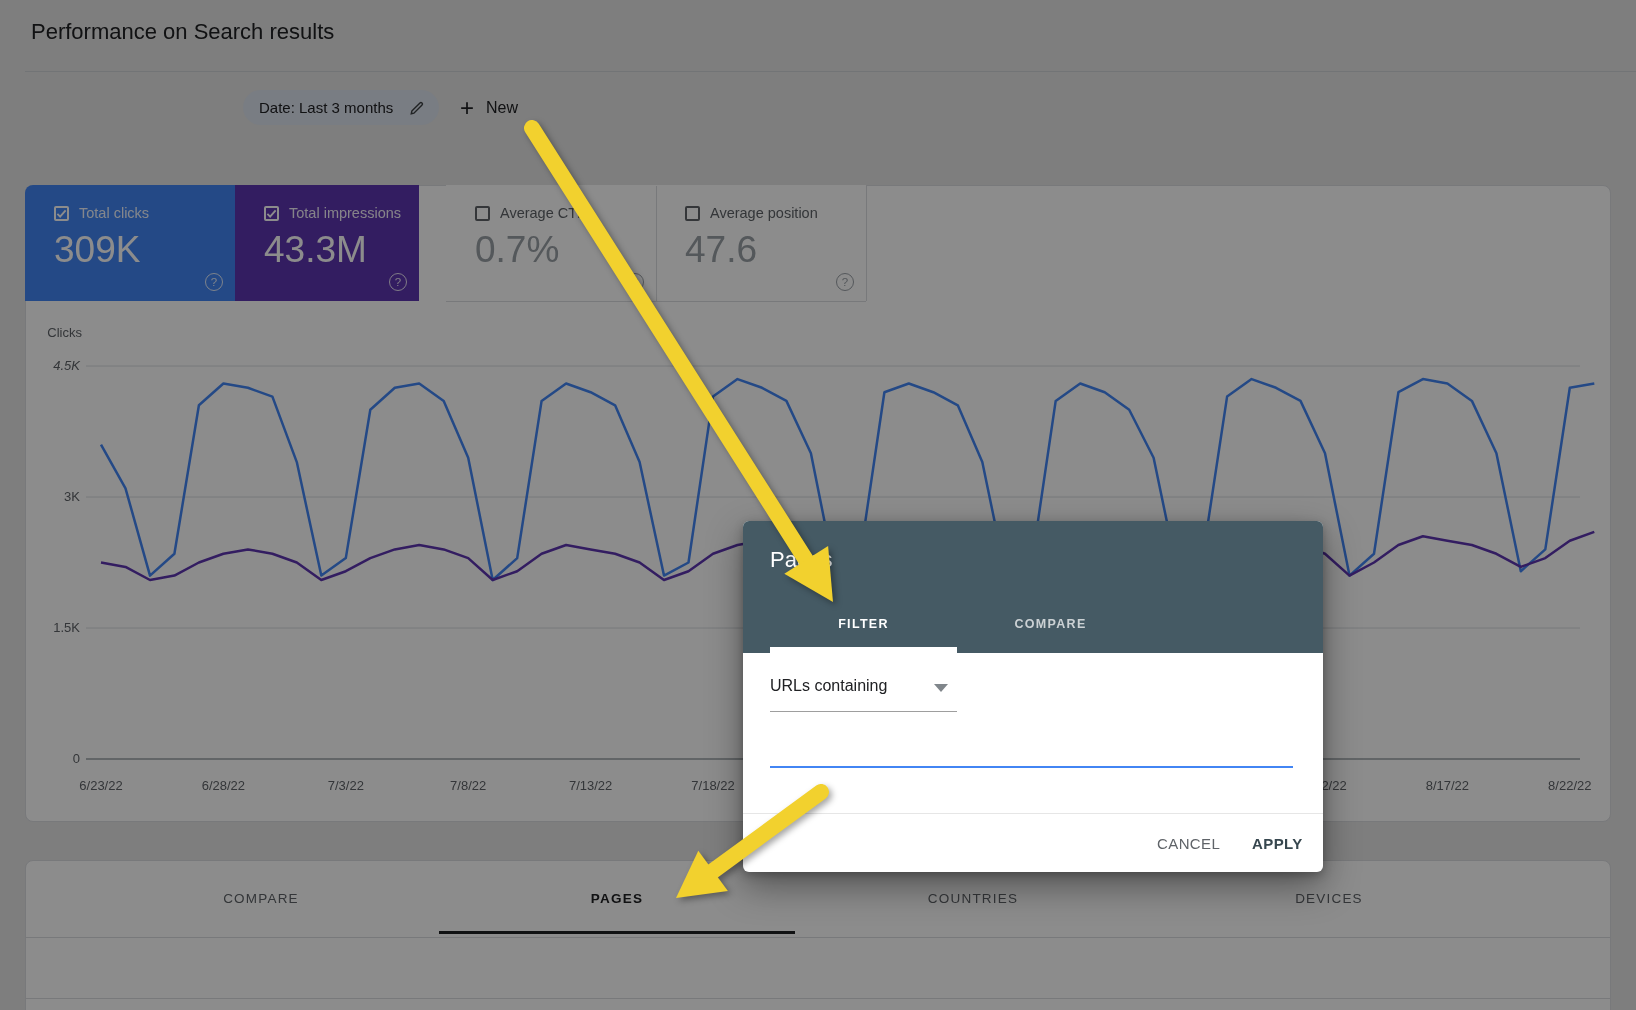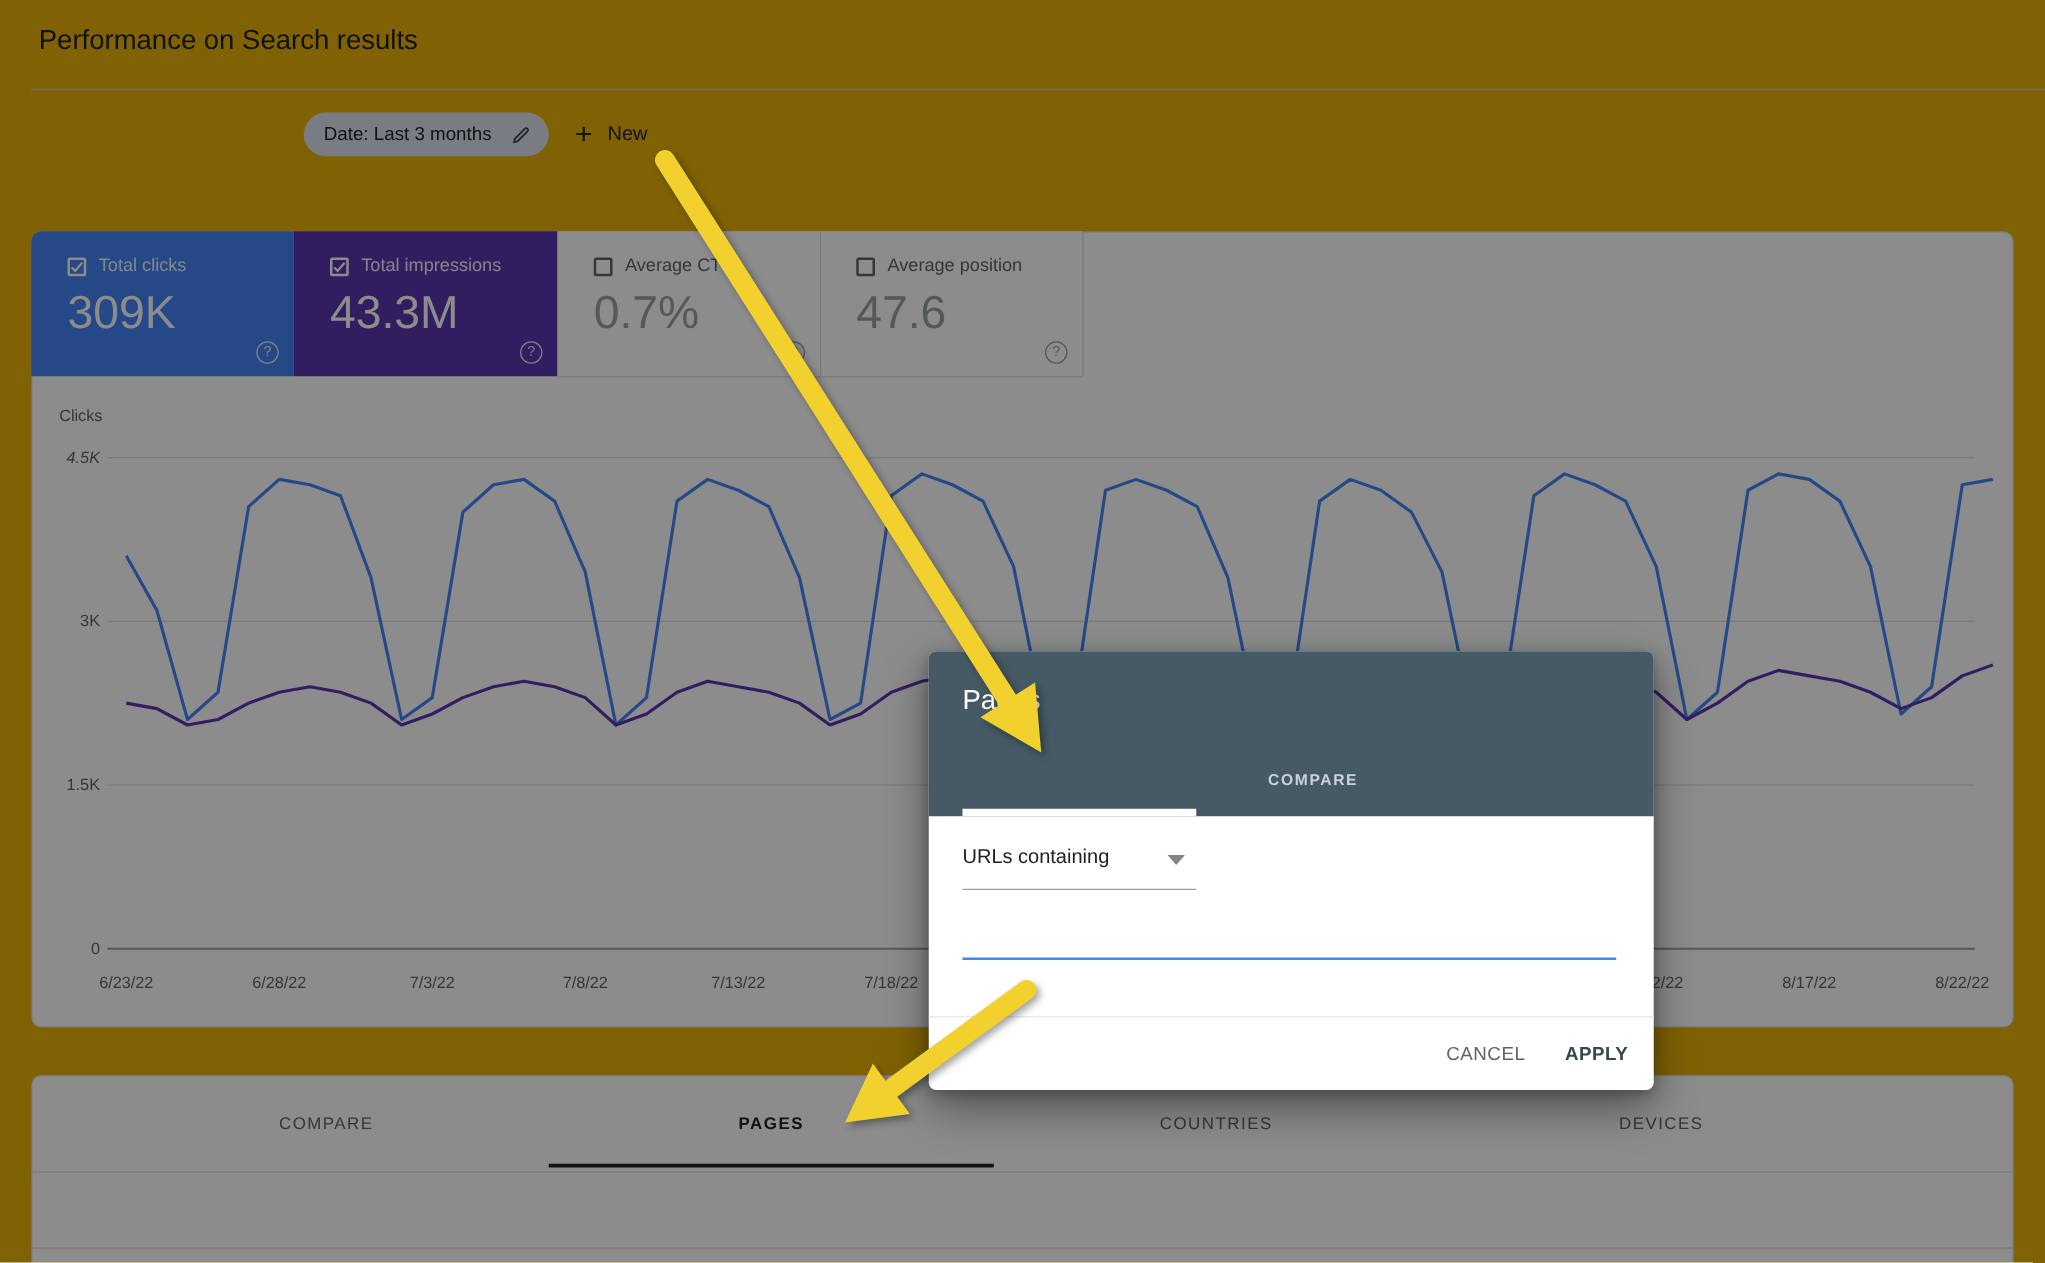--- a/index.html
+++ b/index.html
@@ -1,17 +1,17 @@
 <!DOCTYPE html>
 <html><head>
 <meta charset="utf-8">
 <style>
   html,body{margin:0;padding:0;background:#cfd1d5;}
   *{box-sizing:border-box;font-family:"Liberation Sans","DejaVu Sans",sans-serif;}
-  .stage{position:relative;width:1636px;height:1010px;background:#eab308;overflow:hidden;}
+  .stage{position:relative;width:1636px;height:1010px;background:#e5e5e5;overflow:hidden;}
   .abs{position:absolute;}
 
   
   .page-title{left:31px;top:19px;font-size:22px;font-weight:500;color:#202124;}
   .title-divider{left:25px;right:0;top:71px;height:1px;background:#d0d3d7;}
 
   
   .chip{top:90px;height:35px;border-radius:18px;background:#dde3ee;display:flex;align-items:center;
         justify-content:space-between;padding:0 13px 0 16px;cursor:pointer;}
   .chip-label{font-size:15px;color:#202124;}
@@ -109,21 +109,21 @@
       <span class="cb">
         <svg width="11" height="11" viewBox="0 0 12 12">
             <polyline points="1.5,6.5 4.5,9.5 10.5,2.5" fill="none" stroke="#fff" stroke-width="2"></polyline>
           </svg>
       </span>
       <span class="mlabel">Total clicks</span>
     </div>
     <div class="mvalue">309K</div>
     <div class="help">?</div>
   </div>
-  <div class="abs mcard sel" style="left:235px;width:211px;background:#5e35b1;">
+  <div class="abs mcard sel" style="left:235px;width:184px;background:#5e35b1;">
     <div class="row">
       <span class="cb">
         <svg width="11" height="11" viewBox="0 0 12 12">
             <polyline points="1.5,6.5 4.5,9.5 10.5,2.5" fill="none" stroke="#fff" stroke-width="2"></polyline>
           </svg>
       </span>
       <span class="mlabel">Total impressions</span>
     </div>
     <div class="mvalue">43.3M</div>
     <div class="help">?</div>
@@ -189,20 +189,21 @@
       <div class="abs btab" style="left: 1151px; width: 356px;">DEVICES</div>
     </div>
   <div class="abs tabbar-border"></div>
   <div class="abs row-divider"></div>
 
   <div class="abs overlay"></div>
 
   <div class="abs dialog">
     <div class="dialog-header">
       <div class="dialog-title">Pages</div>
+      <div class="dtab active" style="left:27px;">FILTER</div>
       <div class="dtab" style="left:214px;">COMPARE</div>
       <div class="dtab-indicator"></div>
     </div>
     <div class="dd">
       <span class="dd-value">URLs containing</span>
       <span class="dd-arrow"></span>
     </div>
     <div class="dd-underline"></div>
     <div class="input-underline"></div>
     <div class="footer-divider"></div>

